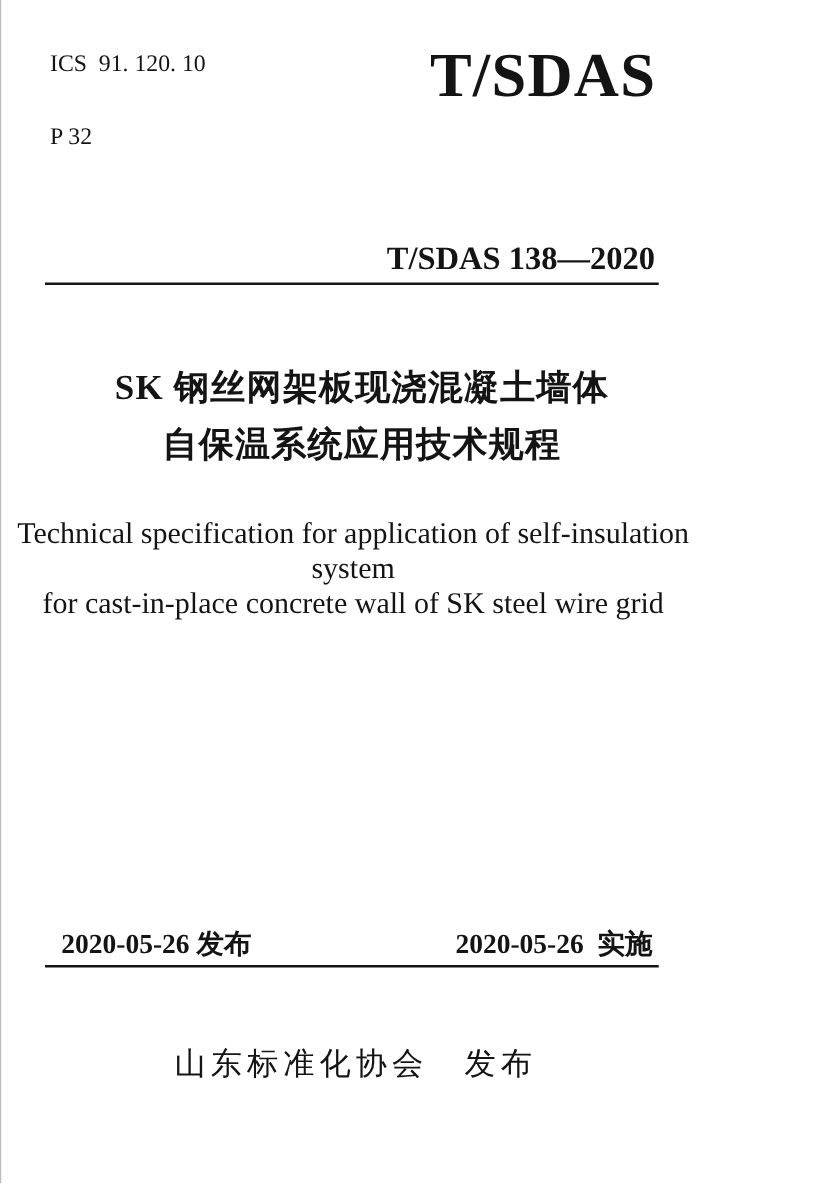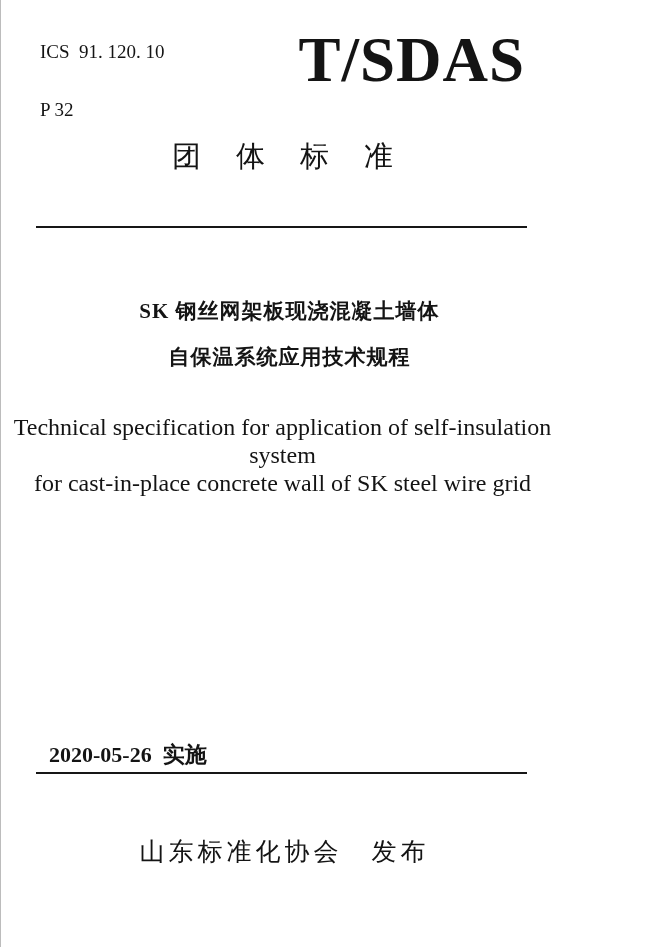--- a/index.html
+++ b/index.html
@@ -18,21 +18,21 @@
   .ics-code {
     position:absolute; left:40px; top:41px;
     font-size:19px; line-height:22px; white-space:pre;
   }
   .class-code {
     position:absolute; left:40px; top:71px;
     font-size:19px; line-height:22px; white-space:pre;margin-top:28px;
   }
   .org-code {
     position:absolute; right:40px; top:26px;
-    font-size:63px; font-weight:bold; line-height:68px; letter-spacing:1px;
+    font-size:50px; font-weight:bold; line-height:68px; letter-spacing:1px;
   }
   .doc-type-row {
     position:absolute; left:0; right:0; top:139px;
     text-align:center;
     font-family:"Liberation Sans", sans-serif;
     font-size:29px; line-height:34px;
   }
   .doc-type-row .spread { letter-spacing:35px; margin-right:-35px; }
   .std-num {
     position:absolute; right:41px; top:192px;
@@ -40,21 +40,21 @@
   }
   .rule {
     position:absolute; left:36px; right:38px; height:2px;
     background:#161616;
   }
   .rule-top { top:226px; }
   .rule-bottom { top:772px; }
   .title-cn {
     position:absolute; left:0; right:0; top:288px;
     text-align:center;
-    font-weight:bold; font-size:21px; line-height:46px;
+    font-weight:bold; font-size:28px; line-height:46px;
     letter-spacing:1px;
     padding-left:14px;
   }
   .title-en {
     position:absolute; left:0; right:0; top:413px;
     text-align:center;
     font-size:24px; line-height:28px;
   }
   .dates-row {
     position:absolute; left:49px; right:43px; top:741px;
@@ -75,38 +75,37 @@
 
 <div class="page">
   <div class="edge-line"></div>
 
   <div class="ics-code">ICS  91. 120. 10</div>
 
   <div class="class-code">P 32</div>
 
   <div class="org-code">T/SDAS</div>
 
-  <div class="doc-type-row">
-    <span class="spread">团体标准</span>
-  </div>
 
+  <div class="std-num">T/SDAS 138—2020</div>
 
   <div class="rule rule-top"></div>
 
   <div class="title-cn">
     <div>SK 钢丝网架板现浇混凝土墙体</div>
     <div>自保温系统应用技术规程</div>
   </div>
 
   <div class="title-en">
     <div>Technical specification for application of self-insulation system</div>
     <div>for cast-in-place concrete wall of SK steel wire grid</div>
   </div>
 
   <div class="dates-row">
+    <span>2020-05-26 发布</span>
     <span>2020-05-26  实施</span>
   </div>
 
   <div class="rule rule-bottom"></div>
 
   <div class="publisher-row">
     <span class="spread">山东标准化协会</span>
     <span class="spread">发布</span>
   </div>
 </div>

